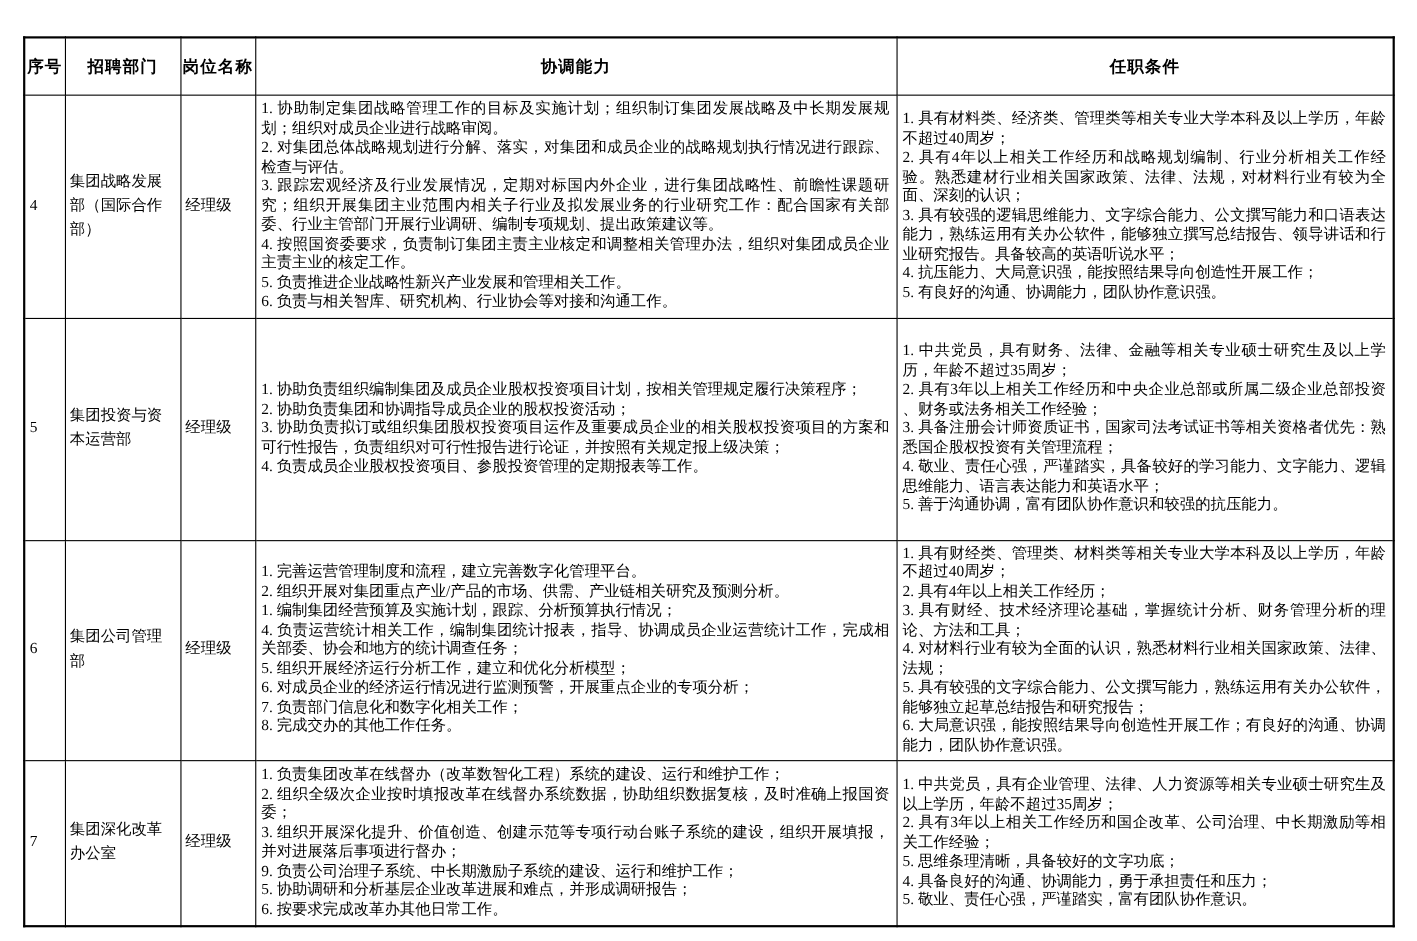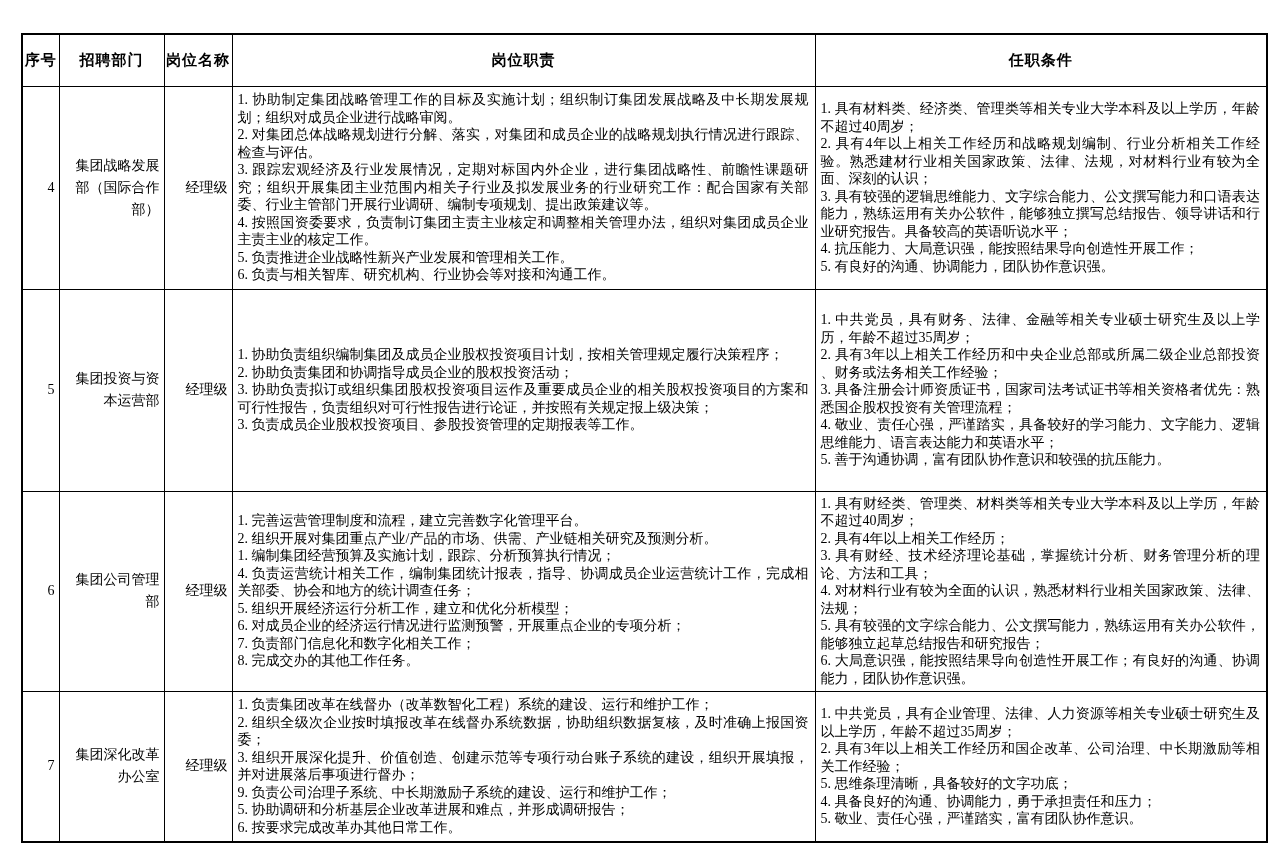--- a/index.html
+++ b/index.html
@@ -30,21 +30,21 @@
     font-size: 15px;
     font-weight: bold;
     text-align: center;
     letter-spacing: 1px;
   }
   .job-table tbody tr:nth-child(1) { height: 203px; }
   .job-table tbody tr:nth-child(2) { height: 202px; }
   .job-table tbody tr:nth-child(3) { height: 200px; }
   .job-table tbody tr:nth-child(4) { height: 151px; }
   td.cell-center {
-    text-align: right;
+    text-align: left;
     font-size: 14px;
     padding: 2px 4px;
     line-height: 22px;
   }
   td.cell-text {
     font-size: 14px;
     padding: 3px 6px 3px 5px;
     text-align: left;
   }
   td.cell-text .line {
@@ -67,21 +67,21 @@
         <col class="c-dept">
         <col class="c-pos">
         <col class="c-duty">
         <col class="c-req">
     </colgroup>
     <thead>
       <tr>
         <th>序号</th>
         <th>招聘部门</th>
         <th>岗位名称</th>
-        <th>岗位职责</th>
+        <th>协调能力</th>
         <th>任职条件</th>
       </tr>
     </thead>
     <tbody>
       <tr>
         <td class="cell-center">4</td>
         <td class="cell-center">集团战略发展部（国际合作部）</td>
         <td class="cell-center">经理级</td>
         <td class="cell-text">
             <div class="line">1. 协助制定集团战略管理工作的目标及实施计划；组织制订集团发展战略及中长期发展规划；组织对成员企业进行战略审阅。</div>
@@ -100,21 +100,21 @@
           </td>
       </tr>
       <tr>
         <td class="cell-center">5</td>
         <td class="cell-center">集团投资与资本运营部</td>
         <td class="cell-center">经理级</td>
         <td class="cell-text">
             <div class="line">1. 协助负责组织编制集团及成员企业股权投资项目计划，按相关管理规定履行决策程序；</div>
             <div class="line">2. 协助负责集团和协调指导成员企业的股权投资活动；</div>
             <div class="line">3. 协助负责拟订或组织集团股权投资项目运作及重要成员企业的相关股权投资项目的方案和可行性报告，负责组织对可行性报告进行论证，并按照有关规定报上级决策；</div>
-            <div class="line">3. 负责成员企业股权投资项目、参股投资管理的定期报表等工作。</div>
+            <div class="line">4. 负责成员企业股权投资项目、参股投资管理的定期报表等工作。</div>
           </td>
         <td class="cell-text">
             <div class="line">1. 中共党员，具有财务、法律、金融等相关专业硕士研究生及以上学历，年龄不超过35周岁；</div>
             <div class="line">2. 具有3年以上相关工作经历和中央企业总部或所属二级企业总部投资 、财务或法务相关工作经验；</div>
             <div class="line">3. 具备注册会计师资质证书，国家司法考试证书等相关资格者优先：熟悉国企股权投资有关管理流程；</div>
             <div class="line">4. 敬业、责任心强，严谨踏实，具备较好的学习能力、文字能力、逻辑思维能力、语言表达能力和英语水平；</div>
             <div class="line">5. 善于沟通协调，富有团队协作意识和较强的抗压能力。</div>
           </td>
       </tr>
       <tr>

